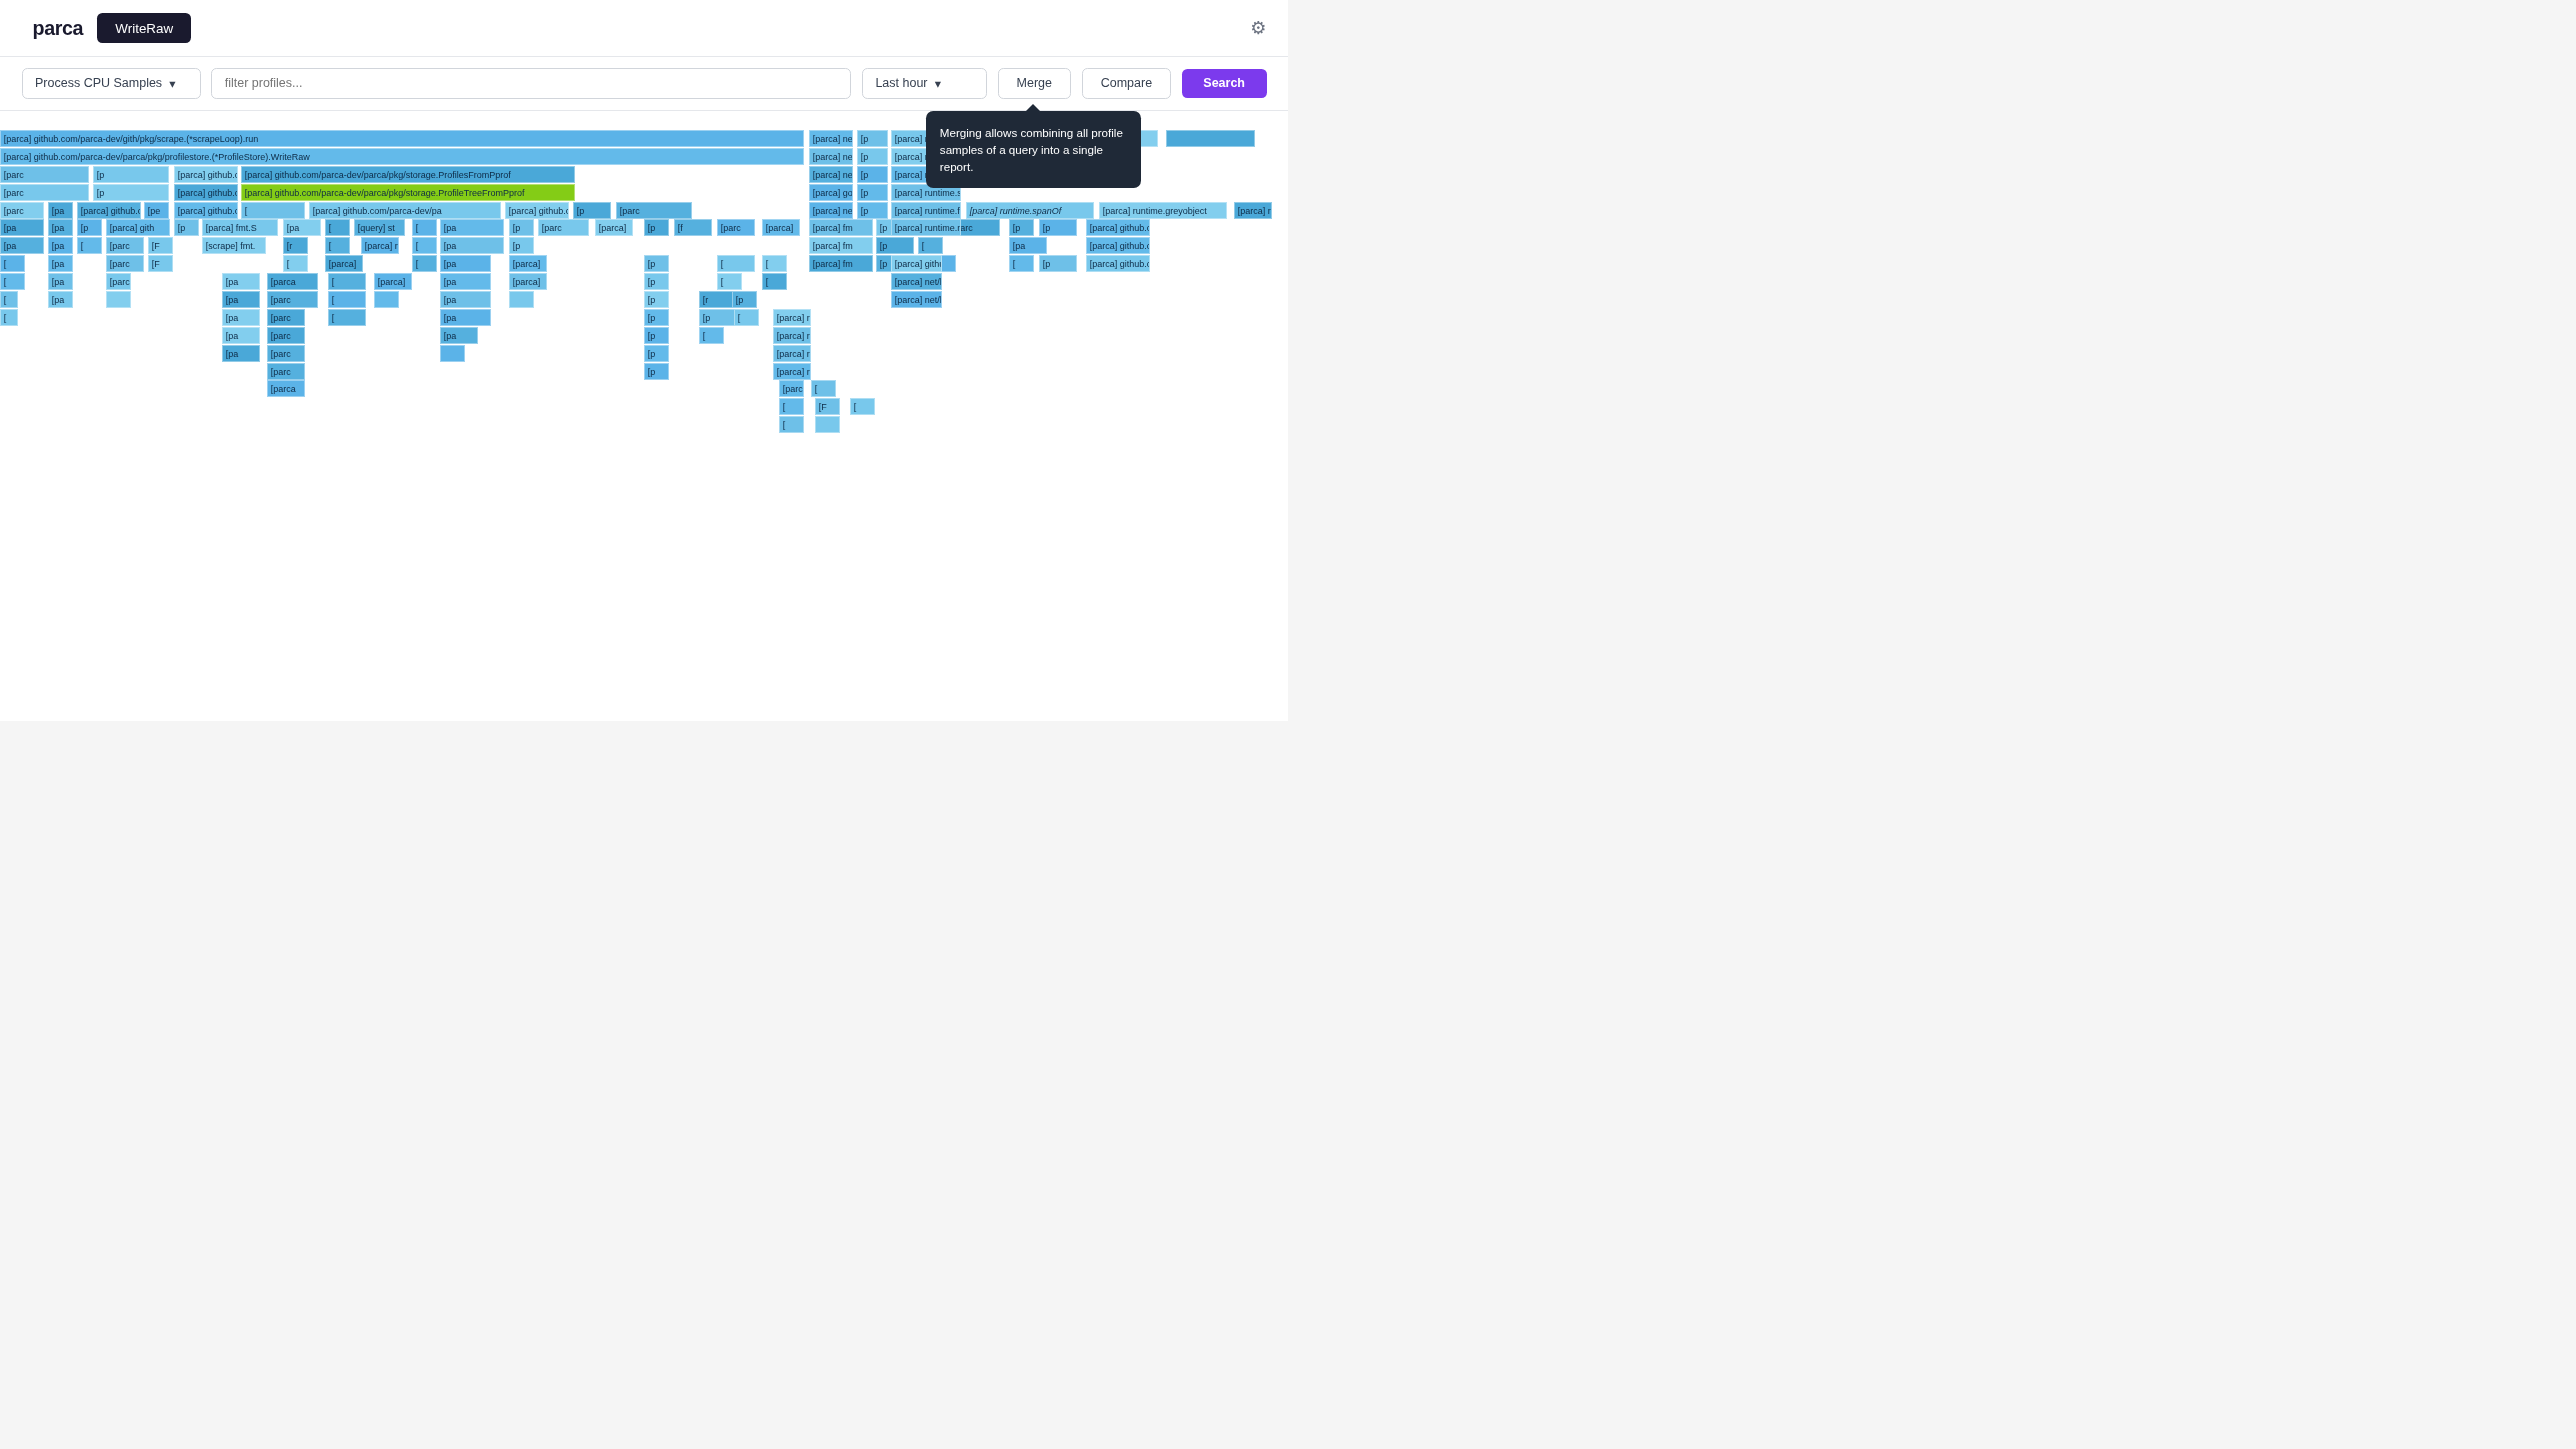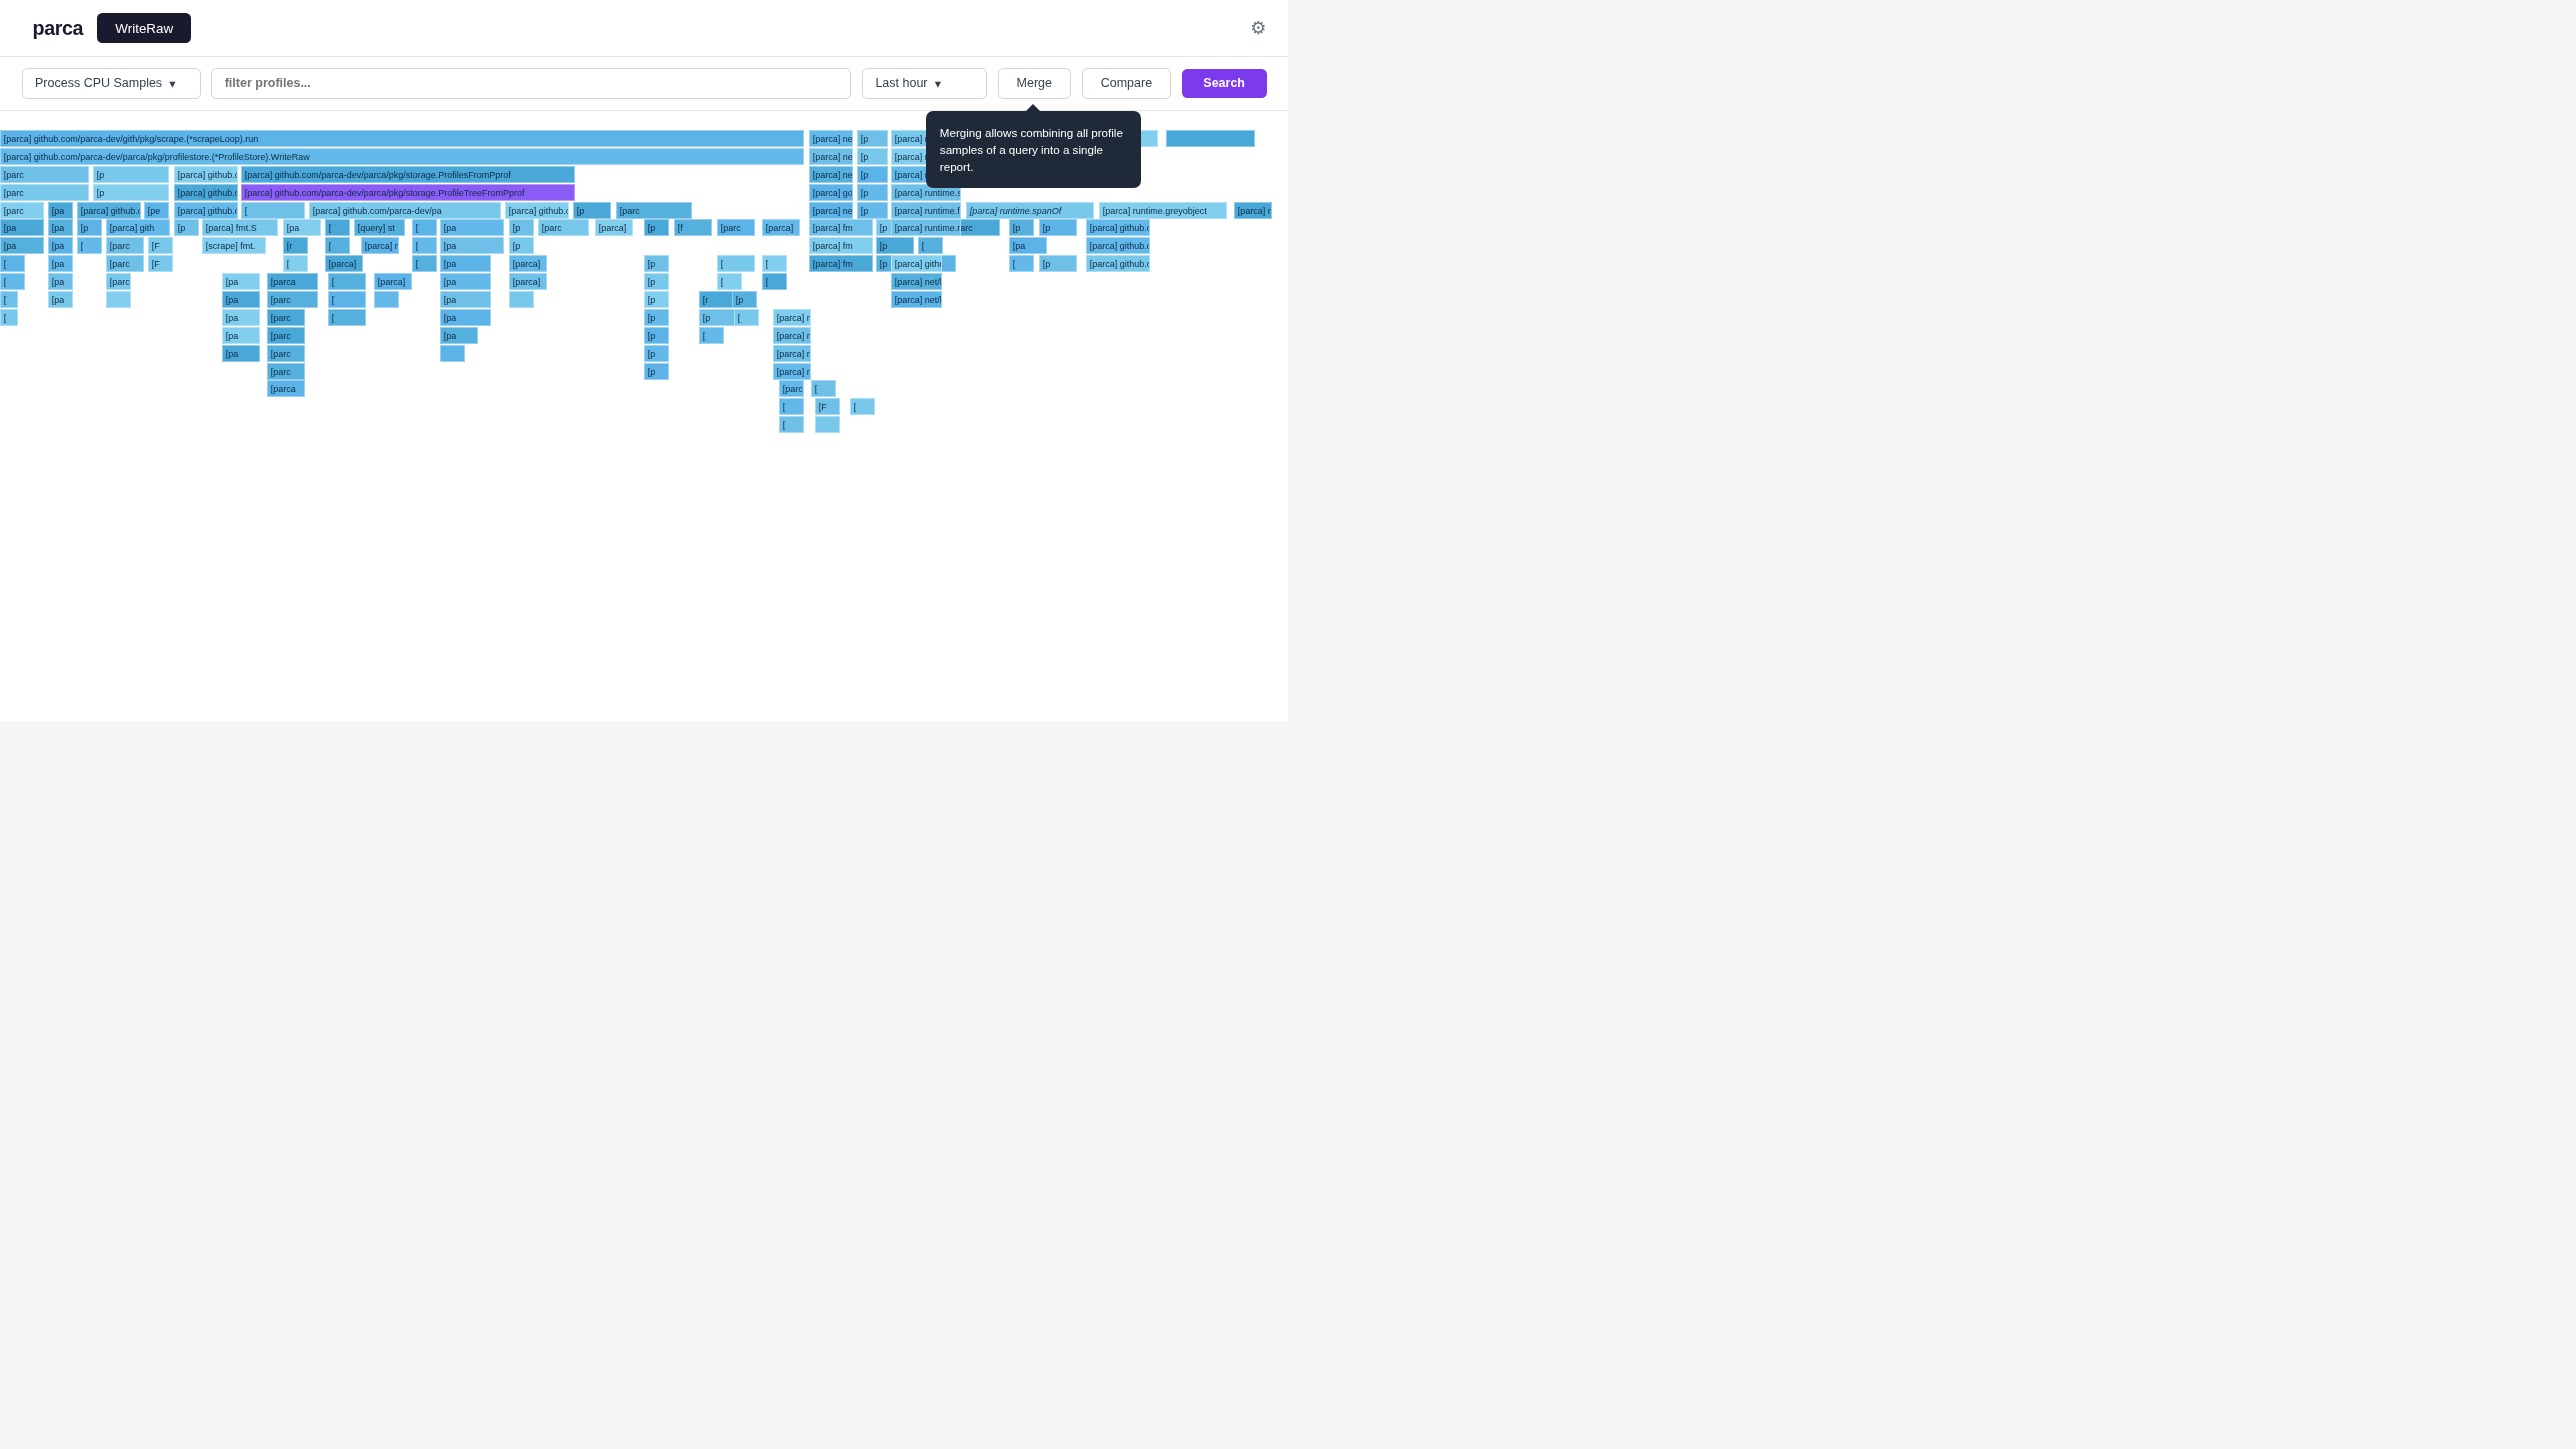--- a/index.html
+++ b/index.html
@@ -28,21 +28,21 @@
     }
     #profile-type-select {
       display: flex; align-items: center; gap: 7.2px;
       border: 0.9px solid #d1d5db; border-radius: 5.4px;
       padding: 7.2px 12.5px; background: #fff; cursor: pointer;
       font-size: 12.5px; color: #374151; min-width: 179px;
     }
     #filter-input {
       flex: 1; border: 0.9px solid #d1d5db; border-radius: 5.4px;
       padding: 7.2px 12.5px; font-size: 12.5px; color: #9ca3af;
-      background: #fff; outline: none; font-weight: bold;
+      background: #fff; outline: none;
     }
     #time-select {
       display: flex; align-items: center; gap: 7.2px;
       border: 0.9px solid #d1d5db; border-radius: 5.4px;
       padding: 7.2px 12.5px; background: #fff; cursor: pointer;
       font-size: 12.5px; color: #374151; min-width: 125px;
     }
     #merge-btn {
       border: 0.9px solid #d1d5db; border-radius: 5.4px;
       padding: 7.2px 18px; background: #fff; cursor: pointer;
@@ -156,21 +156,21 @@
         <div class="fbar" style="top: 36px; left: 0px; width: 89px; height: 17px; background: rgb(110, 192, 232);">[parc</div>
         <div class="fbar" style="top: 36px; left: 93px; width: 76px; height: 17px; background: rgb(120, 200, 236);">[p</div>
         <div class="fbar" style="top: 36px; left: 174px; width: 64px; height: 17px; background: rgb(130, 206, 238);">[parca] github.com/parca-</div>
         <div class="fbar" style="top: 36px; left: 241px; width: 334px; height: 17px; background: rgb(74, 168, 216);">[parca] github.com/parca-dev/parca/pkg/storage.ProfilesFromPprof</div>
         <div class="fbar" style="top: 36px; left: 809px; width: 44px; height: 17px; background: rgb(85, 176, 222);">[parca] net/http.h</div>
         <div class="fbar" style="top: 36px; left: 857px; width: 31px; height: 17px; background: rgb(91, 179, 232);">[p</div>
         <div class="fbar" style="top: 36px; left: 891px; width: 70px; height: 17px; background: rgb(99, 186, 234);">[parca] runtime.gcDrain</div>
         <div class="fbar" style="top: 54px; left: 0px; width: 89px; height: 17px; background: rgb(120, 200, 236);">[parc</div>
         <div class="fbar" style="top: 54px; left: 93px; width: 76px; height: 17px; background: rgb(130, 206, 238);">[p</div>
         <div class="fbar" style="top: 54px; left: 174px; width: 64px; height: 17px; background: rgb(74, 168, 216);">[parca] github.com/parca-</div>
-        <div class="fbar" style="top: 54px; left: 241px; width: 334px; height: 17px; background: #8b5cf6;">[parca] github.com/parca-dev/parca/pkg/storage.ProfileTreeFromPprof</div>
+        <div class="fbar" style="top: 54px; left: 241px; width: 334px; height: 17px; background: #84cc16;">[parca] github.com/parca-dev/parca/pkg/storage.ProfileTreeFromPprof</div>
         <div class="fbar" style="top: 54px; left: 809px; width: 44px; height: 17px; background: rgb(91, 179, 232);">[parca] golang.or</div>
         <div class="fbar" style="top: 54px; left: 857px; width: 31px; height: 17px; background: rgb(99, 186, 234);">[p</div>
         <div class="fbar" style="top: 54px; left: 891px; width: 70px; height: 17px; background: rgb(110, 192, 232);">[parca] runtime.scanobject</div>
         <div class="fbar" style="top: 72px; left: 0px; width: 44px; height: 17px; background: rgb(130, 206, 238);">[parc</div>
         <div class="fbar" style="top: 72px; left: 48px; width: 25px; height: 17px; background: rgb(74, 168, 216);">[pa</div>
         <div class="fbar" style="top: 72px; left: 77px; width: 64px; height: 17px; background: rgb(85, 176, 222);">[parca] github.com/p</div>
         <div class="fbar" style="top: 72px; left: 144px; width: 25px; height: 17px; background: rgb(91, 179, 232);">[pe</div>
         <div class="fbar" style="top: 72px; left: 174px; width: 64px; height: 17px; background: rgb(99, 186, 234);">[parca] github.com/parca-dev/parca</div>
         <div class="fbar" style="top: 72px; left: 241px; width: 64px; height: 17px; background: rgb(110, 192, 232);">[</div>
         <div class="fbar" style="top: 72px; left: 309px; width: 192px; height: 17px; background: rgb(120, 200, 236);">[parca] github.com/parca-dev/pa</div>

